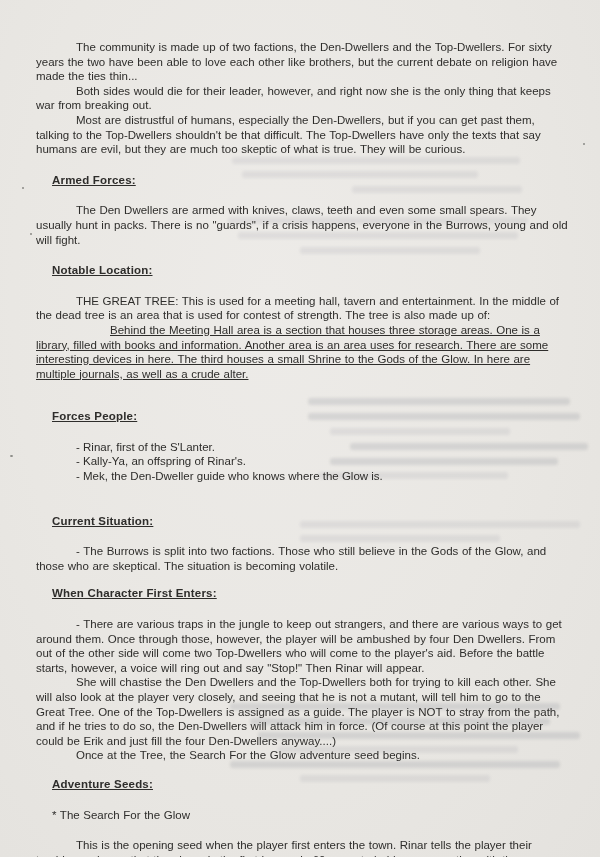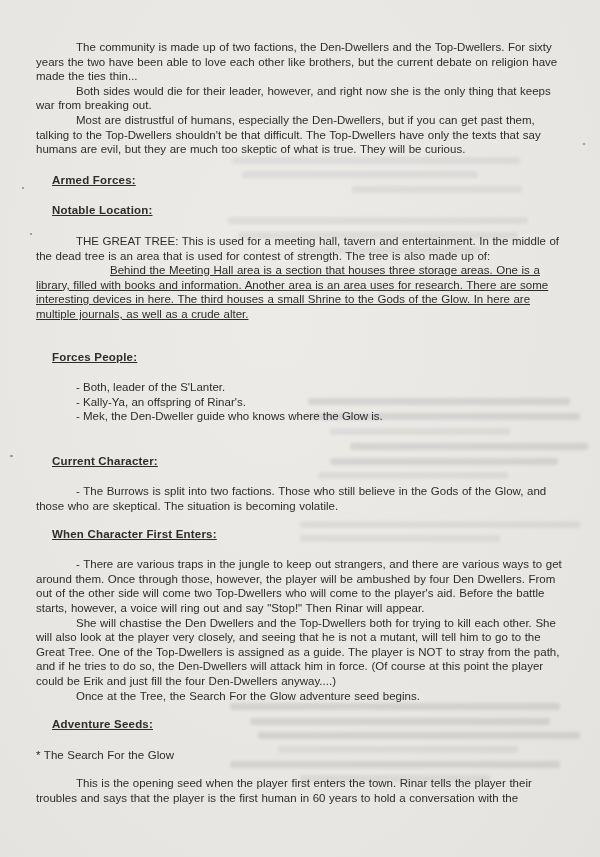--- a/index.html
+++ b/index.html
@@ -31,21 +31,21 @@
     text-align: left;
     word-spacing: 0.4px;
   }
   .p-deep {
     margin: 0;
     text-indent: 74px;
     word-spacing: 0.4px;
     text-decoration: underline;
   }
   .p-flush {
-    margin: 0;
+    margin: 16px;
     text-indent: 0;
     word-spacing: 0.4px;
   }
   .li {
     margin: 0;
     padding-left: 40px;
     text-indent: 0;
   }
   .h {
     margin: 16px;
@@ -107,31 +107,32 @@
   <div class="speck" style="left:30px; top:233px; width:2px; height:2px;"></div>
   <div class="speck" style="left:10px; top:455px; width:3px; height:2px;"></div>
   <div class="speck" style="left:583px; top:143px; width:2px; height:2px;"></div>
 
   <div class="text-col">
     <p class="p">The community is made up of two factions, the Den-Dwellers and the Top-Dwellers. For sixty years the two have been able to love each other like brothers, but the current debate on religion have made the ties thin...</p>
     <p class="p">Both sides would die for their leader, however, and right now she is the only thing that keeps war from breaking out.</p>
     <p class="p">Most are distrustful of humans, especially the Den-Dwellers, but if you can get past them, talking to the Top-Dwellers shouldn't be that difficult. The Top-Dwellers have only the texts that say humans are evil, but they are much too skeptic of what is true. They will be curious.</p>
 
     <p class="h sp-16">Armed Forces:</p>
+    <p class="p">The Den Dwellers are armed with knives, claws, teeth and even some small spears. They usually hunt in packs. There is no "guards", if a crisis happens, everyone in the Burrows, young and old will fight.</p>
 
     <p class="h sp-16">Notable Location:</p>
     <p class="p sp-14">THE GREAT TREE: This is used for a meeting hall, tavern and entertainment. In the middle of the dead tree is an area that is used for contest of strength. The tree is also made up of:</p>
     <p class="p-deep">Behind the Meeting Hall area is a section that houses three storage areas. One is a library, filled with books and information. Another area is an area uses for research. There are some interesting devices in here. The third houses a small Shrine to the Gods of the Glow. In here are multiple journals, as well as a crude alter.</p>
 
     <p class="h sp-28">Forces People:</p>
-    <p class="li">- Both, leader of the S'Lanter.</p>
+    <p class="li">- Rinar, first of the S'Lanter.</p>
     <p class="li">- Kally-Ya, an offspring of Rinar's.</p>
     <p class="li">- Mek, the Den-Dweller guide who knows where the Glow is.</p>
 
-    <p class="h sp-30">Current Character:</p>
+    <p class="h sp-30">Current Situation:</p>
     <p class="p">- The Burrows is split into two factions. Those who still believe in the Gods of the Glow, and those who are skeptical. The situation is becoming volatile.</p>
 
     <p class="h sp-13">When Character First Enters:</p>
     <p class="p">- There are various traps in the jungle to keep out strangers, and there are various ways to get around them. Once through those, however, the player will be ambushed by four Den Dwellers. From out of the other side will come two Top-Dwellers who will come to the player's aid. Before the battle starts, however, a voice will ring out and say "Stop!" Then Rinar will appear.</p>
     <p class="p">She will chastise the Den Dwellers and the Top-Dwellers both for trying to kill each other. She will also look at the player very closely, and seeing that he is not a mutant, will tell him to go to the Great Tree. One of the Top-Dwellers is assigned as a guide. The player is NOT to stray from the path, and if he tries to do so, the Den-Dwellers will attack him in force. (Of course at this point the player could be Erik and just fill the four Den-Dwellers anyway....)</p>
     <p class="p">Once at the Tree, the Search For the Glow adventure seed begins.</p>
 
     <p class="h sp-14">Adventure Seeds:</p>
     <p class="p-flush sp-14">* The Search For the Glow</p>
     <p class="p sp-14">This is the opening seed when the player first enters the town. Rinar tells the player their troubles and says that the player is the first human in 60 years to hold a conversation with the</p>

